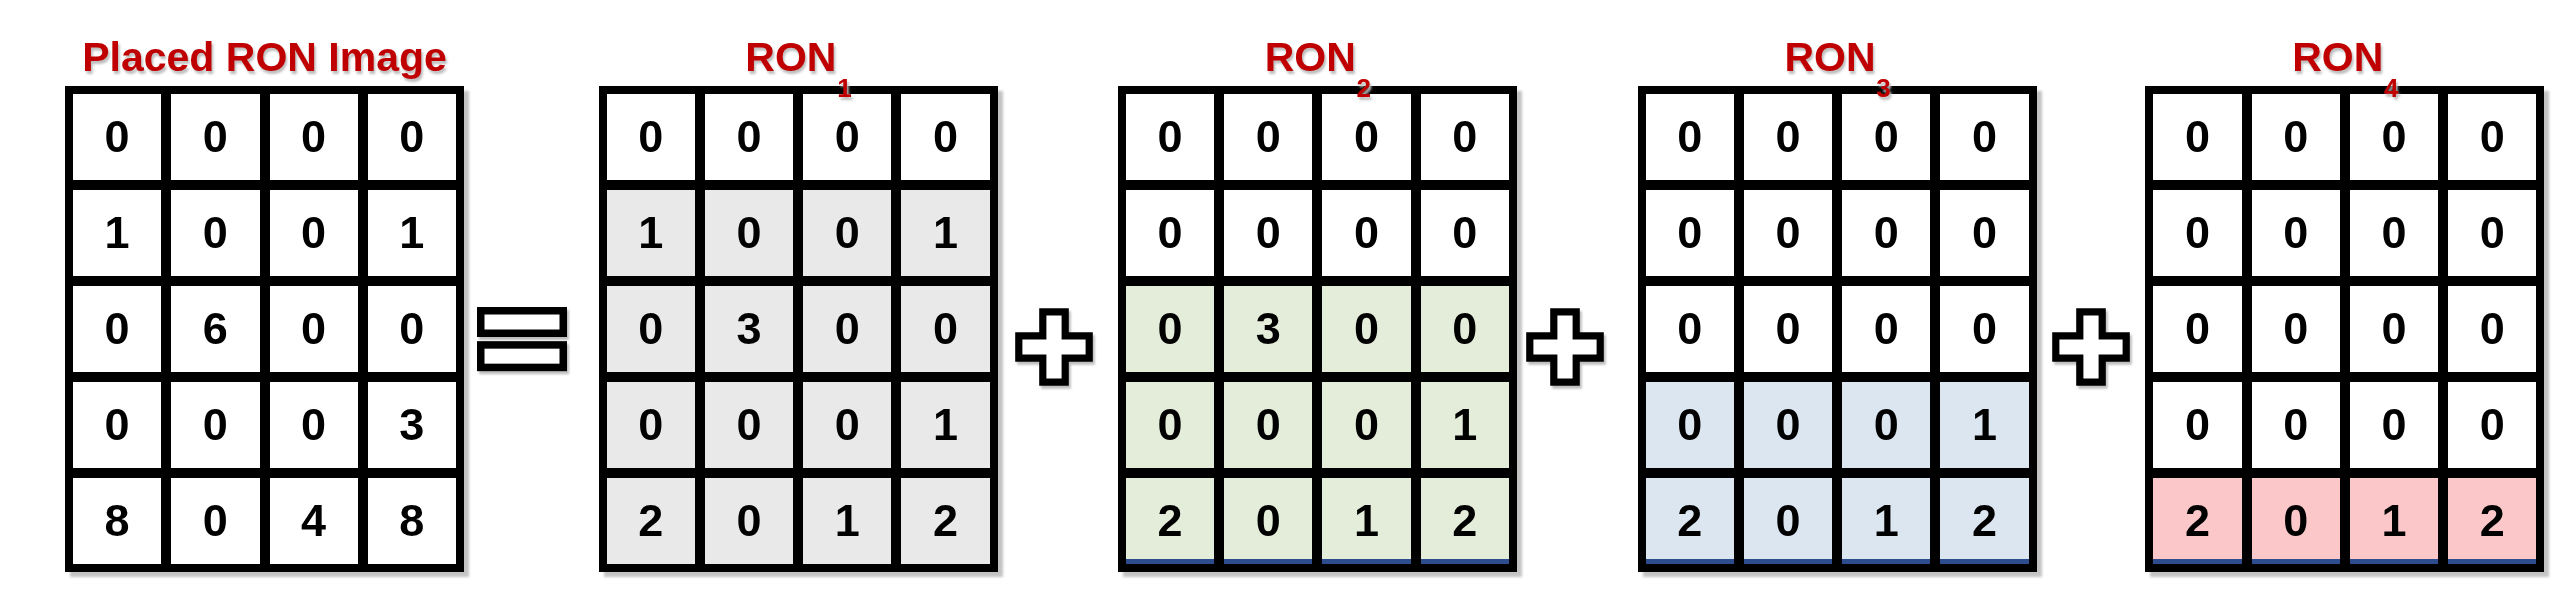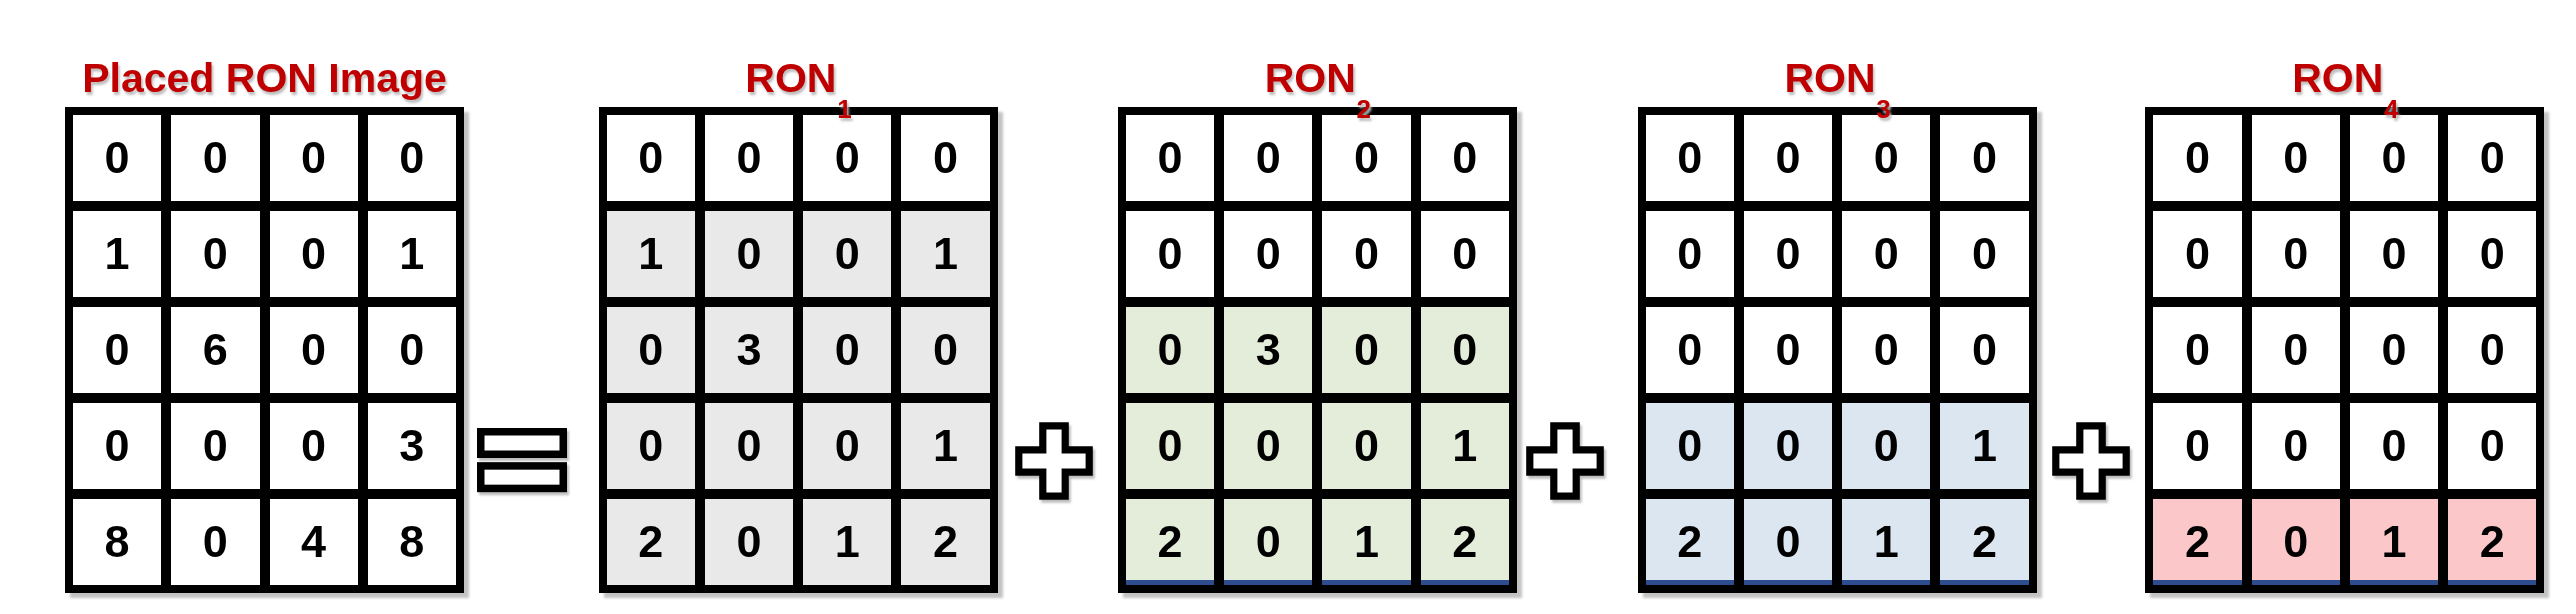--- a/index.html
+++ b/index.html
@@ -7,21 +7,21 @@
     padding: 0;
     background: #ffffff;
     font-family: "Liberation Sans", sans-serif;
   }
   .figure {
     position: relative;
     width: 2576px;
     height: 614px;
     overflow: hidden;
     display: flex;
-    align-items: center;
+    align-items: flex-start;
     padding-left: 65px;
     box-sizing: border-box;
     background: #ffffff;
   }
   .matrix-block {
     width: 399px;
     flex: 0 0 399px;
     display: flex;
     flex-direction: column;
   }

